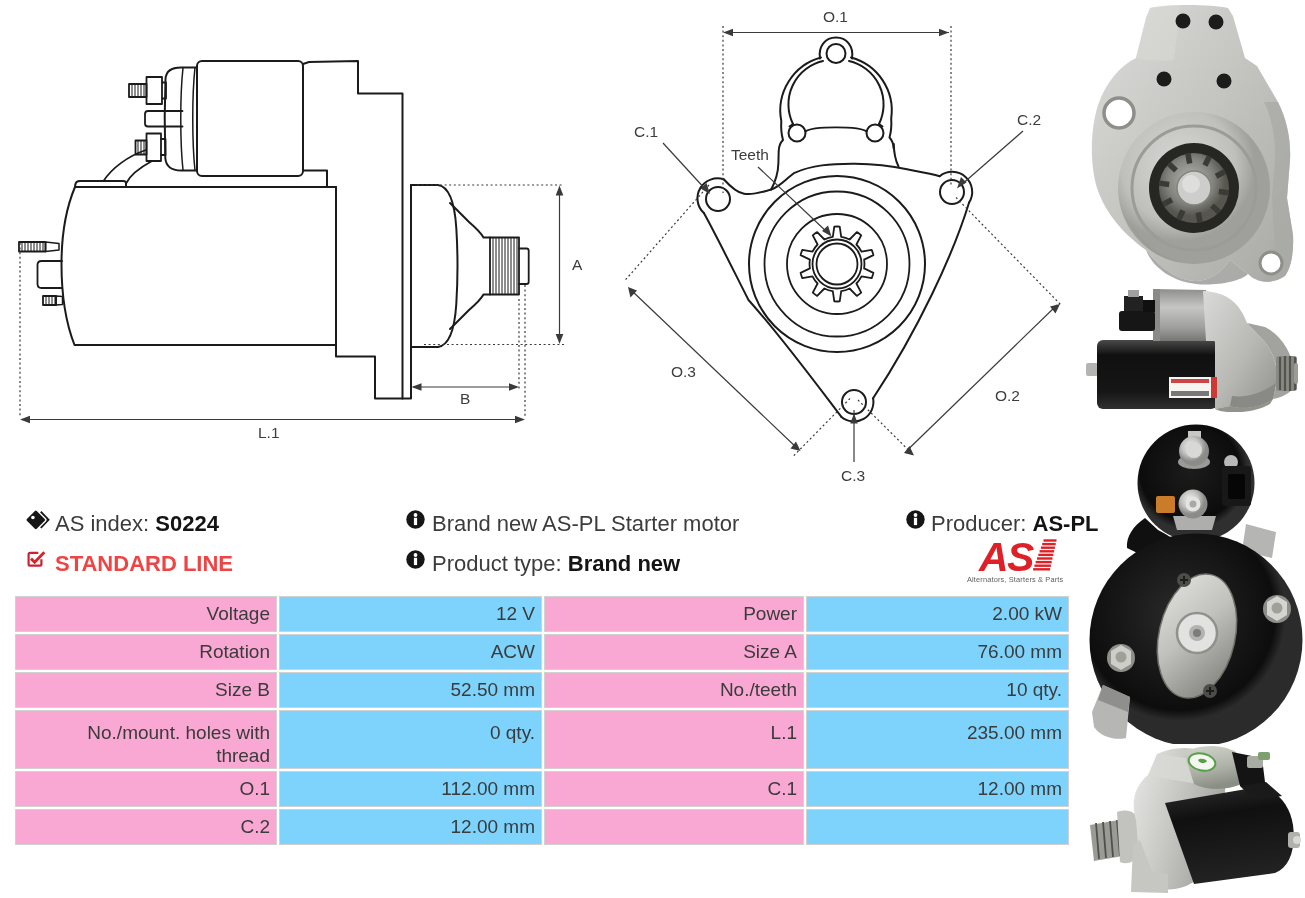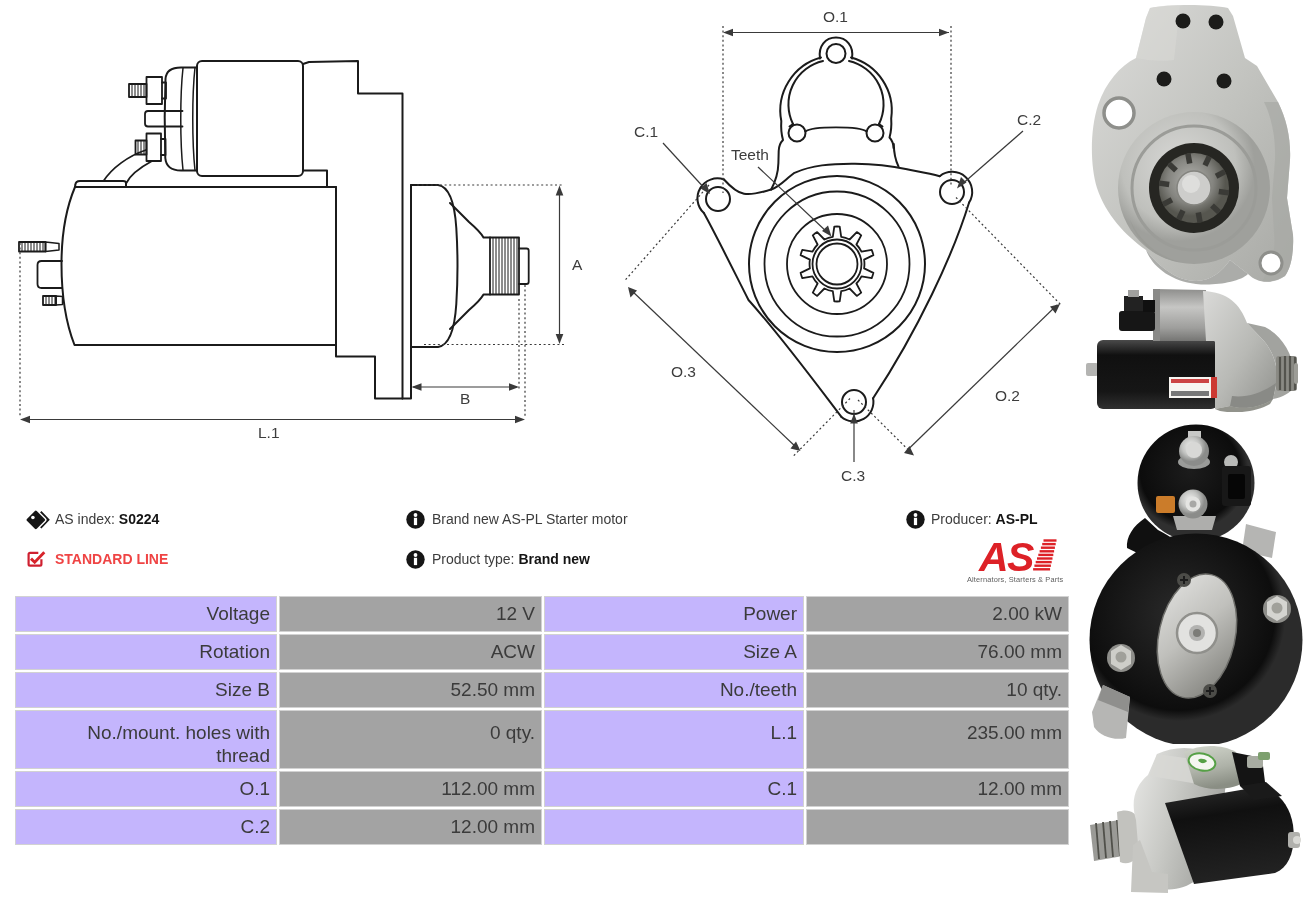--- a/index.html
+++ b/index.html
@@ -1,25 +1,25 @@
 <!DOCTYPE html>
 <html><head>
 <meta charset="utf-8">
 <style>
   html,body{margin:0;padding:0;background:#fff;}
   body{width:1305px;height:898px;position:relative;overflow:hidden;
        font-family:"Liberation Sans", sans-serif;}
   .abs{position:absolute;}
-  .inforow{position:absolute;font-size:14px;color:#3c3c3c;white-space:nowrap;}
+  .inforow{position:absolute;font-size:22px;color:#3c3c3c;white-space:nowrap;}
   .inforow b{color:#141414;}
   table.spec{position:absolute;left:13px;top:594px;border-collapse:separate;border-spacing:2px;
     table-layout:fixed;width:1056px;font-size:19px;color:#3b3b3b;}
   table.spec td{border:1px solid #d2d2d2;text-align:right;padding:0 6px 0 0;height:34px;overflow:hidden;line-height:34px;}
-  table.spec td.lab{background:#c4b5fd;}
-  table.spec td.val{background:#a3a3a3;}
+  table.spec td.lab{background:#f9a8d4;}
+  table.spec td.val{background:#7dd3fc;}
   table.spec tr.tall td{height:47px;vertical-align:top;padding-top:10px;line-height:23px;}
 </style>
 </head>
 <body>
 
 <svg class="abs" style="left:0;top:0" width="610" height="470" viewBox="0 0 610 470">
   <g fill="none" stroke="#1b1b1b" stroke-width="2" stroke-linejoin="round" stroke-linecap="round">
 
     <path d="M 75 187 L 336 187"></path>
     <path d="M 75 187 C 64.5 212 61.5 240 61.5 264 C 61.5 291 65.5 322 74.5 345 L 335.5 345"></path>

